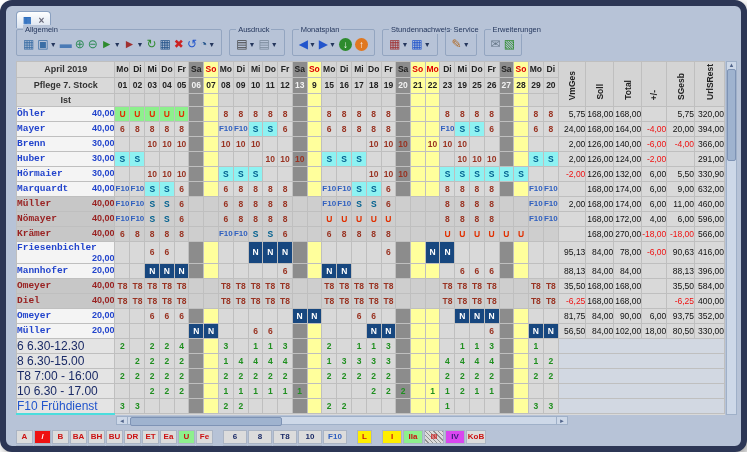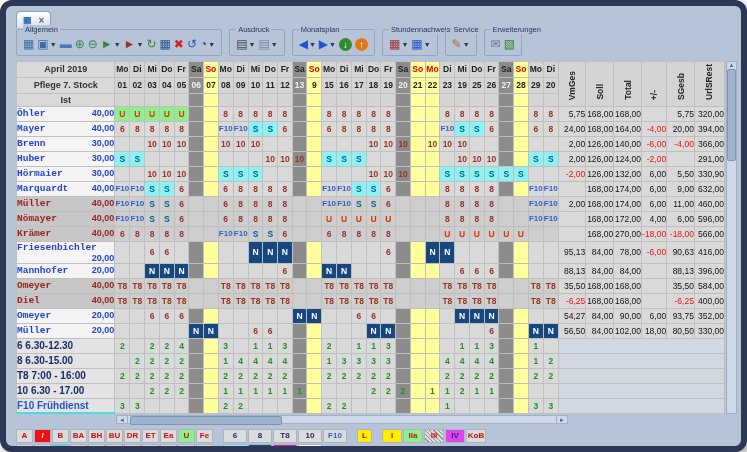--- a/index.html
+++ b/index.html
@@ -39,21 +39,21 @@
   tr.emp.red td.cell{background:#cecece;}
   td.cell.sat{background:#8c8c8c;} td.cell.sun,td.cell.hol{background:#ffff9c;}
   td.cell.cU{background:#8df08d;color:#e03000;}
   td.cell.cS{background:#8ef2f2;color:#00608f;}
   td.cell.cN{background:#17477f;color:#fff;}
   td.cell.cF{color:#2f5fbf;font-size:8px;}
   td.cell.hatch{background-image:repeating-linear-gradient(45deg,rgba(30,30,30,0) 0 2px,rgba(30,30,30,.45) 2px 3px);}
   td.tot{background:#d9d9d9;text-align:right;font-size:8.5px;color:#111;padding:0 2px;}
   td.tot.neg{color:#ee1111;}
   tr.sum{height:15px;}
-  td.sumlabel{background:#e4e4e4;font-size:10px;font-weight:bold;color:#1a2a66;padding:0 3px;}
+  td.sumlabel{background:#e4e4e4;font-size:12px;font-weight:normal;color:#1a2a66;padding:0 3px;}
   tr.sum.cur td.sumlabel{border-bottom:2px solid #4adddd;color:#2255cc;}
   td.sumc{background:#d9d9d9;text-align:center;font-size:8.5px;font-weight:bold;color:#1f8f1f;}
   td.sumc.sat{background:#8c8c8c;} td.sumc.sun,td.sumc.hol{background:#ffff9c;}
   td.sumend{background:#d2d8e2;border:1px solid #bfbfbf;}
   
   .vscroll{width:9px;background:#cdd8e8;border:1px solid #9fb0c8;margin-left:1px;display:flex;flex-direction:column;align-items:center;font-size:6px;color:#51648a;}
   .vthumb{width:7px;height:90px;background:#9fb3cf;border:1px solid #7e93b5;border-radius:2px;margin-top:1px;}
   .hscrollrow{display:flex;margin:1px 0 0 110px;width:452px;height:9px;}
   .harrow{width:10px;background:#cdd8e8;border:1px solid #9fb0c8;font-size:6px;line-height:8px;text-align:center;color:#51648a;cursor:pointer;}
   .htrack{flex:1;background:#cdd8e8;border:1px solid #9fb0c8;border-left:none;border-right:none;position:relative;}
@@ -926,21 +926,21 @@
             <td class="cell sun"></td>
             <td class="cell hol"></td>
             <td class="cell wd"></td>
             <td class="cell wd cN">N</td>
             <td class="cell wd cN">N</td>
             <td class="cell wd cN">N</td>
             <td class="cell sat"></td>
             <td class="cell sun"></td>
             <td class="cell wd"></td>
             <td class="cell wd"></td>
-            <td class="tot">54,27</td>
+            <td class="tot">81,75</td>
             <td class="tot">84,00</td>
             <td class="tot">90,00</td>
             <td class="tot">6,00</td>
             <td class="tot">93,75</td>
             <td class="tot">352,00</td>
           </tr>
           <tr class="emp blue">
             <td class="namecell">
               <span class="nm">Müller</span>
               <span class="hrs">20,00</span>

